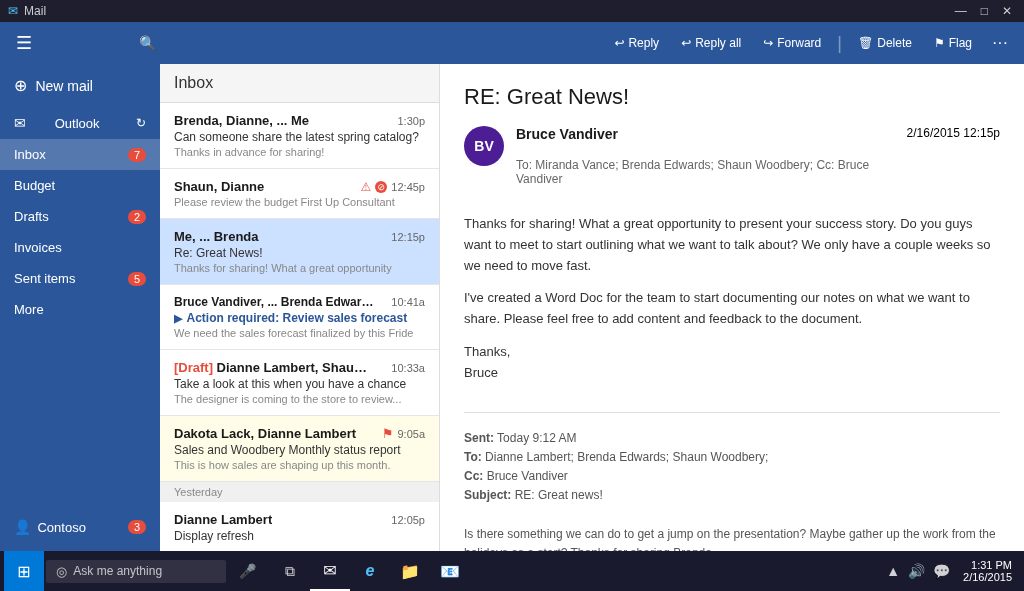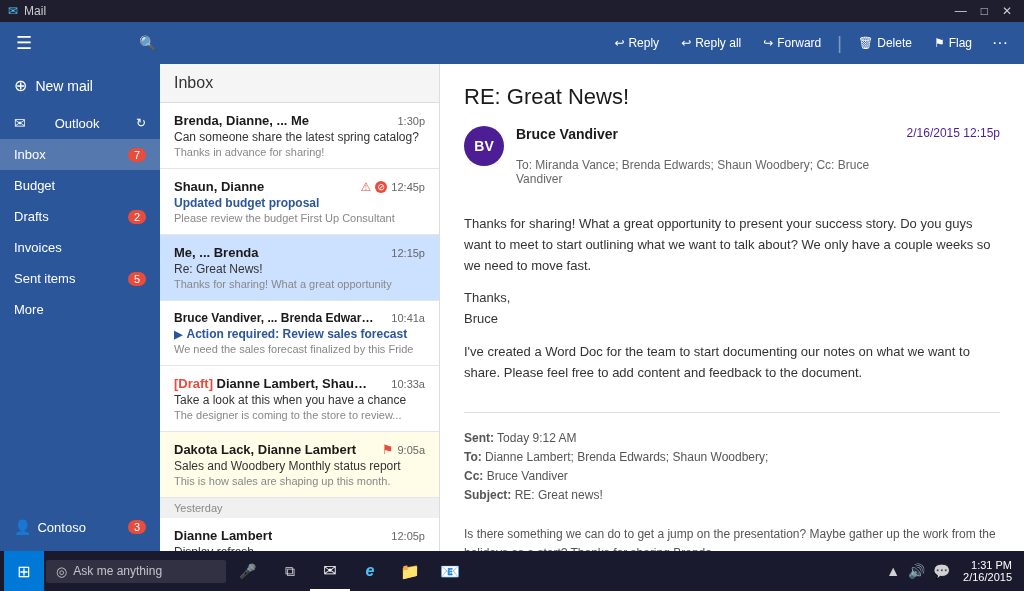--- a/index.html
+++ b/index.html
@@ -196,21 +196,21 @@
       align-items: center;
       justify-content: center;
       color: white;
       font-size: 14px;
       font-weight: 600;
       flex-shrink: 0;
     }
     .email-detail-info { flex: 1; }
     .email-sender-name { font-weight: 600; font-size: 14px; color: #1a1a1a; }
     .email-detail-to { font-size: 12px; color: #666; margin-top: 16px; }
-    .email-detail-date { font-size: 12px; color: #4c1d95; white-space: nowrap; }
+    .email-detail-date { font-size: 12px; color: #000000; white-space: nowrap; }
     .email-body { font-size: 13px; color: #333; line-height: 1.6; }
     .email-body p { margin-bottom: 12px; }
     .email-divider { border: none; border-top: 1px solid #ddd; margin: 16px 0; }
     .email-quoted { font-size: 12px; color: #555; line-height: 1.6; }
     .email-quoted .label { font-weight: 600; }
     
     
     .taskbar {
       background: #1a1a2e;
       height: 40px;
@@ -390,21 +390,20 @@
 
     <div class="email-item">
       <div class="email-item-header">
         <span class="email-sender">Shaun, Dianne</span>
         <div class="email-item-icons">
           <span class="icon-warning">⚠</span>
           <span class="icon-blocked">⊘</span>
           <span class="email-time">12:45p</span>
         </div>
       </div>
-      <div class="email-subject urgent">Updated budget proposal</div>
       <div class="email-preview">Please review the budget First Up Consultant</div>
     </div>
 
     <div class="email-item selected">
       <div class="email-item-header">
         <span class="email-sender">Me, ... Brenda</span>
         <div class="email-item-icons">
           <span class="email-time">12:15p</span>
         </div>
       </div>
@@ -472,22 +471,22 @@
       <div class="avatar" style="background:#4c1d95;">BV</div>
       <div class="email-detail-info">
         <div class="email-sender-name">Bruce Vandiver</div>
         <div class="email-detail-to">To: Miranda Vance; Brenda Edwards; Shaun Woodbery;  Cc: Bruce Vandiver</div>
       </div>
       <div class="email-detail-date">2/16/2015 12:15p</div>
     </div>
 
     <div class="email-body">
       <p>Thanks for sharing! What a great opportunity to present your success story. Do you guys want to meet to start outlining what we want to talk about? We only have a couple weeks so we need to move fast.</p>
+      <p>I've created a Word Doc for the team to start documenting our notes on what we want to share. Please feel free to add content and feedback to the document.</p>
       <p>Thanks,<br>Bruce</p>
-      <p>I've created a Word Doc for the team to start documenting our notes on what we want to share. Please feel free to add content and feedback to the document.</p>
     </div>
 
     <hr class="email-divider">
 
     <div class="email-quoted">
       <p><span class="label">Sent:</span> Today 9:12 AM</p>
       <p><span class="label">To:</span> Dianne Lambert; Brenda Edwards; Shaun Woodbery;</p>
       <p><span class="label">Cc:</span> Bruce Vandiver</p>
       <p><span class="label">Subject:</span> RE: Great news!</p>
       <br>

